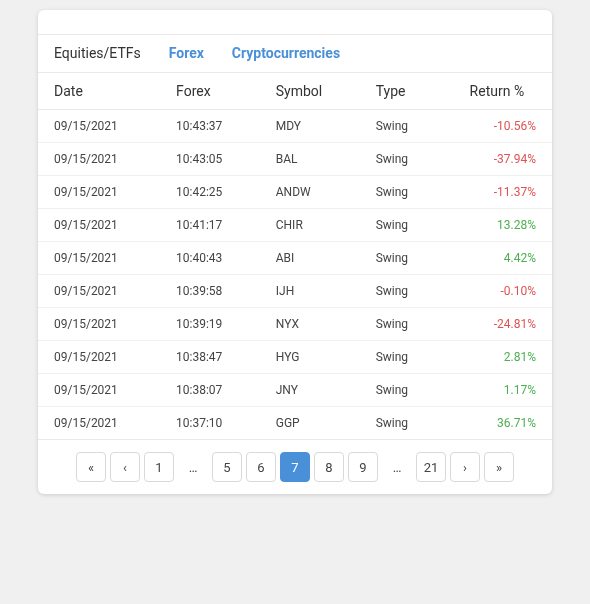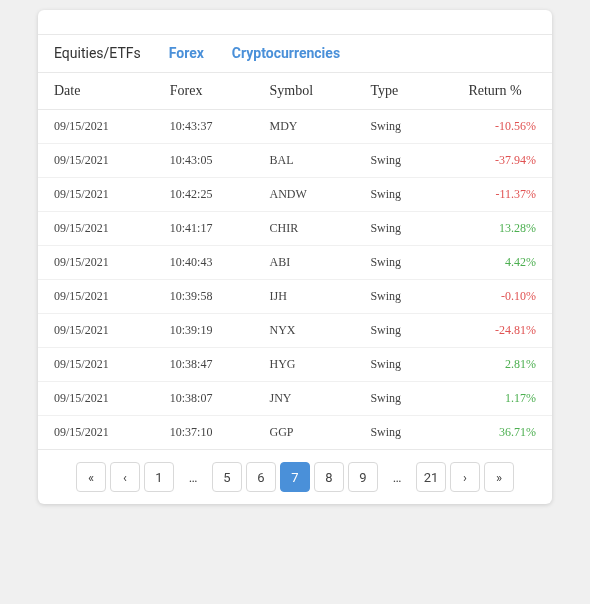--- a/index.html
+++ b/index.html
@@ -48,21 +48,20 @@
       border-bottom: 2px solid transparent;
     }
     .tab:first-child {
       color: #333;
       font-weight: 400;
       padding-left: 0;
     }
     table {
       width: 100%;
       border-collapse: collapse;
-      font-family: Liberation Serif, serif;
     }
     thead tr {
       border-bottom: 1px solid #e8e8e8;
     }
     th {
       text-align: left;
       padding: 10px 16px;
       color: #333;
       font-weight: 400;
       font-size: 14px;

